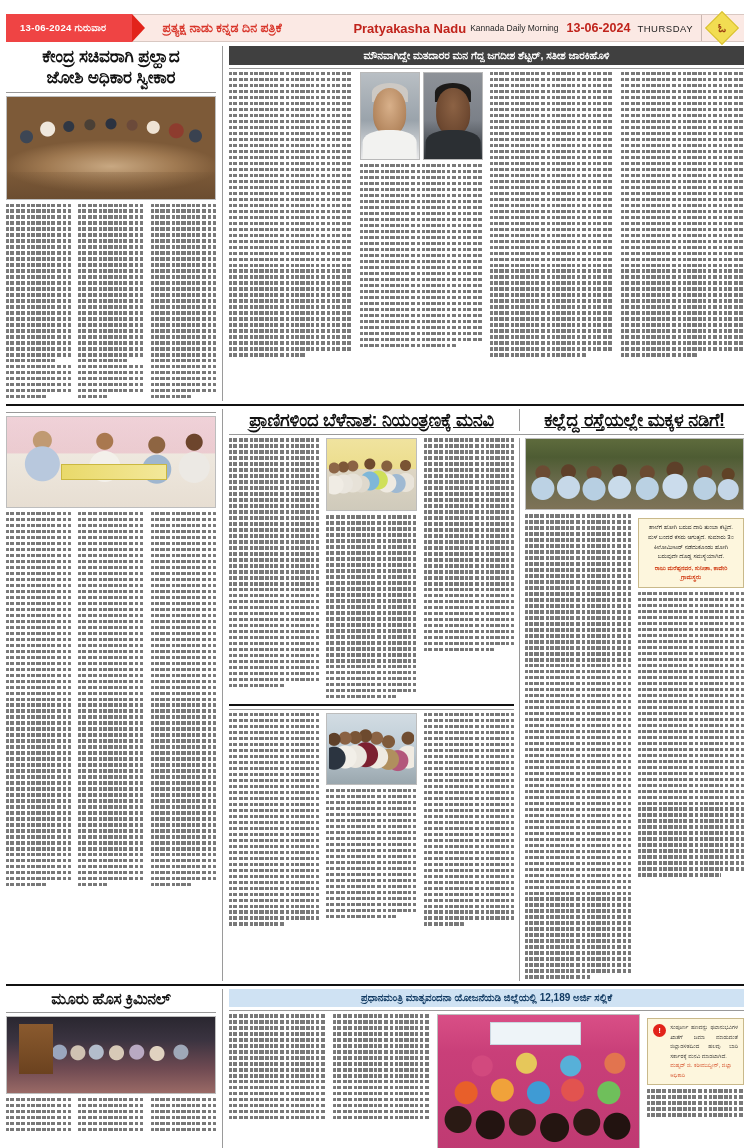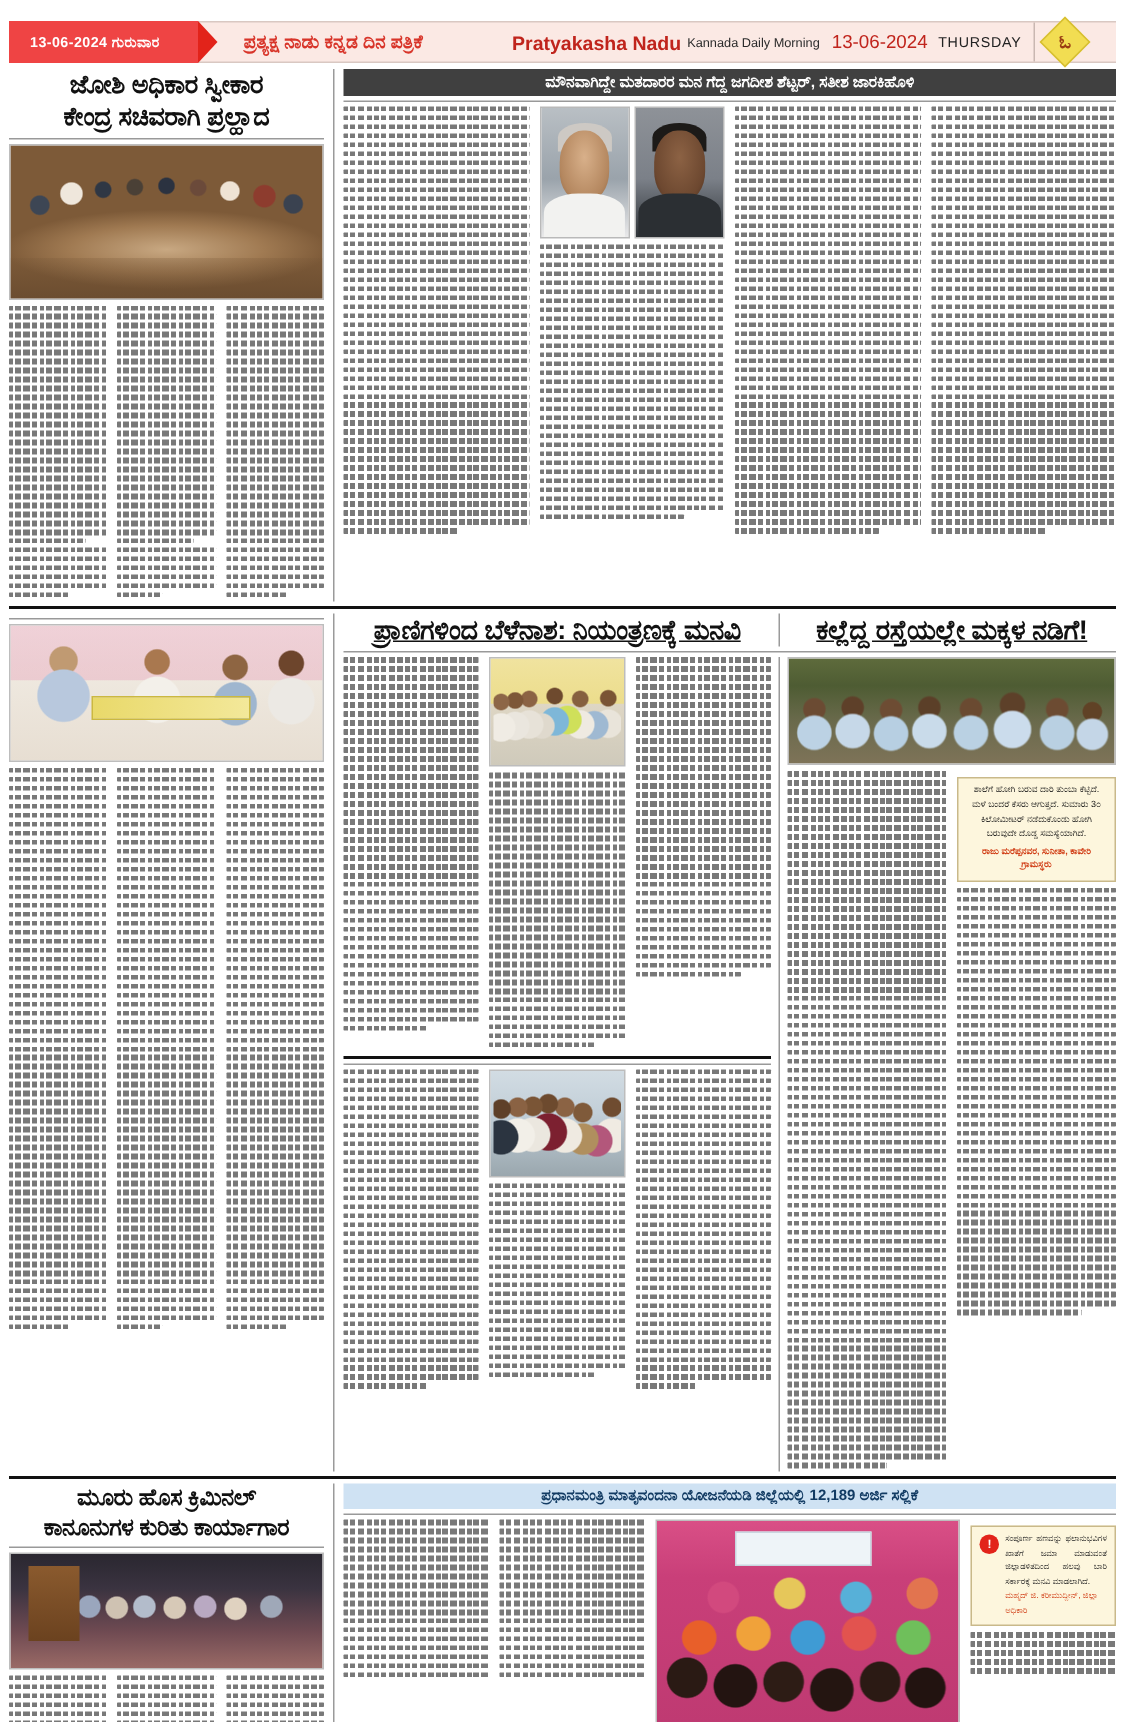--- a/index.html
+++ b/index.html
@@ -33,24 +33,24 @@
   }
   .mh-dateflag::after {
     content: ""; position: absolute; right: -13px; top: 0;
     border-top: 14px solid transparent; border-bottom: 14px solid transparent;
     border-left: 13px solid #e2231a;
   }
   .mh-kntitle {
     margin-left: 30px; font-size: 12.5px; color: #d8352a; font-weight: bold;
     white-space: nowrap;
   }
-  .mh-right { margin-left: auto; display: flex; align-items: center; padding-right: 16px; }
+  .mh-right { margin-left: auto; display: flex; align-items: center; padding-right: 4px; }
   .mh-en { font-size: 13px; font-weight: bold; color: #c0241c; white-space: nowrap; }
   .mh-sub { font-size: 8.5px; color: #2a2a2a; margin-left: 4px; white-space: nowrap; text-align: center; }
-  .mh-date2 { font-size: 12.5px; font-weight: normal; color: #c0241c; margin-left: 8px; white-space: nowrap; }
+  .mh-date2 { font-size: 12.5px; font-weight: bold; color: #c0241c; margin-left: 8px; white-space: nowrap; }
   .mh-day { font-size: 9.5px; color: #222; margin-left: 7px; letter-spacing: .5px; white-space: nowrap; }
   .mh-divider { width: 1px; height: 26px; background: #c9b7b1; margin: 0 8px; }
   .mh-logo {
     width: 24px; height: 24px; background: #f2dd52; border: 1px solid #d7bf32;
     transform: rotate(45deg);
     display: flex; align-items: center; justify-content: center;
     margin-right: 6px;
   }
   .mh-logo span { transform: rotate(-45deg); font-size: 12px; color: #9a3d12; font-weight: bold; }
 
@@ -344,22 +344,22 @@
         <span>ಓ</span>
       </span>
     </div>
   </div>
 
   <div class="grid">
 
     <div class="row">
 
       <div class="colL pad-r">
+        <div class="kn-head-blk">ಕೇಂದ್ರ ಸಚಿವರಾಗಿ ಪ್ರಲ್ಹಾದ</div>
         <div class="kn-head-blk">ಜೋಶಿ ಅಧಿಕಾರ ಸ್ವೀಕಾರ</div>
-        <div class="kn-head-blk">ಕೇಂದ್ರ ಸಚಿವರಾಗಿ ಪ್ರಲ್ಹಾದ</div>
         <div class="rule-thin"></div>
         <div class="photo ph-meeting" style="height:104px"></div>
         <div class="txtcols" style="margin-top:4px">
           <div class="tc">
             <div class="body-line"></div>
               <div class="body-line"></div>
               <div class="body-line"></div>
             <div class="body-line"></div>
               <div class="body-line"></div>
               <div class="body-line"></div>
@@ -1271,21 +1271,20 @@
         </div>
       </div>
     </div>
 
     <div class="rule-h"></div>
 
     <div class="row">
 
       <div class="colL pad-r">
         <div class="sec-head">ಮೂರು ಹೊಸ ಕ್ರಿಮಿನಲ್</div>
-        <div class="sec-head">ಕಾನೂನುಗಳ ಕುರಿತು ಕಾರ್ಯಾಗಾರ</div>
         <div class="rule-thin"></div>
         <div class="photo ph-audi" style="height:78px"></div>
         <div class="txtcols" style="margin-top:4px">
           <div class="tc">
             <div class="body-line"></div>
               <div class="body-line"></div>
               <div class="body-line"></div>
             <div class="body-line"></div>
               <div class="body-line"></div>
               <div class="body-line"></div>

